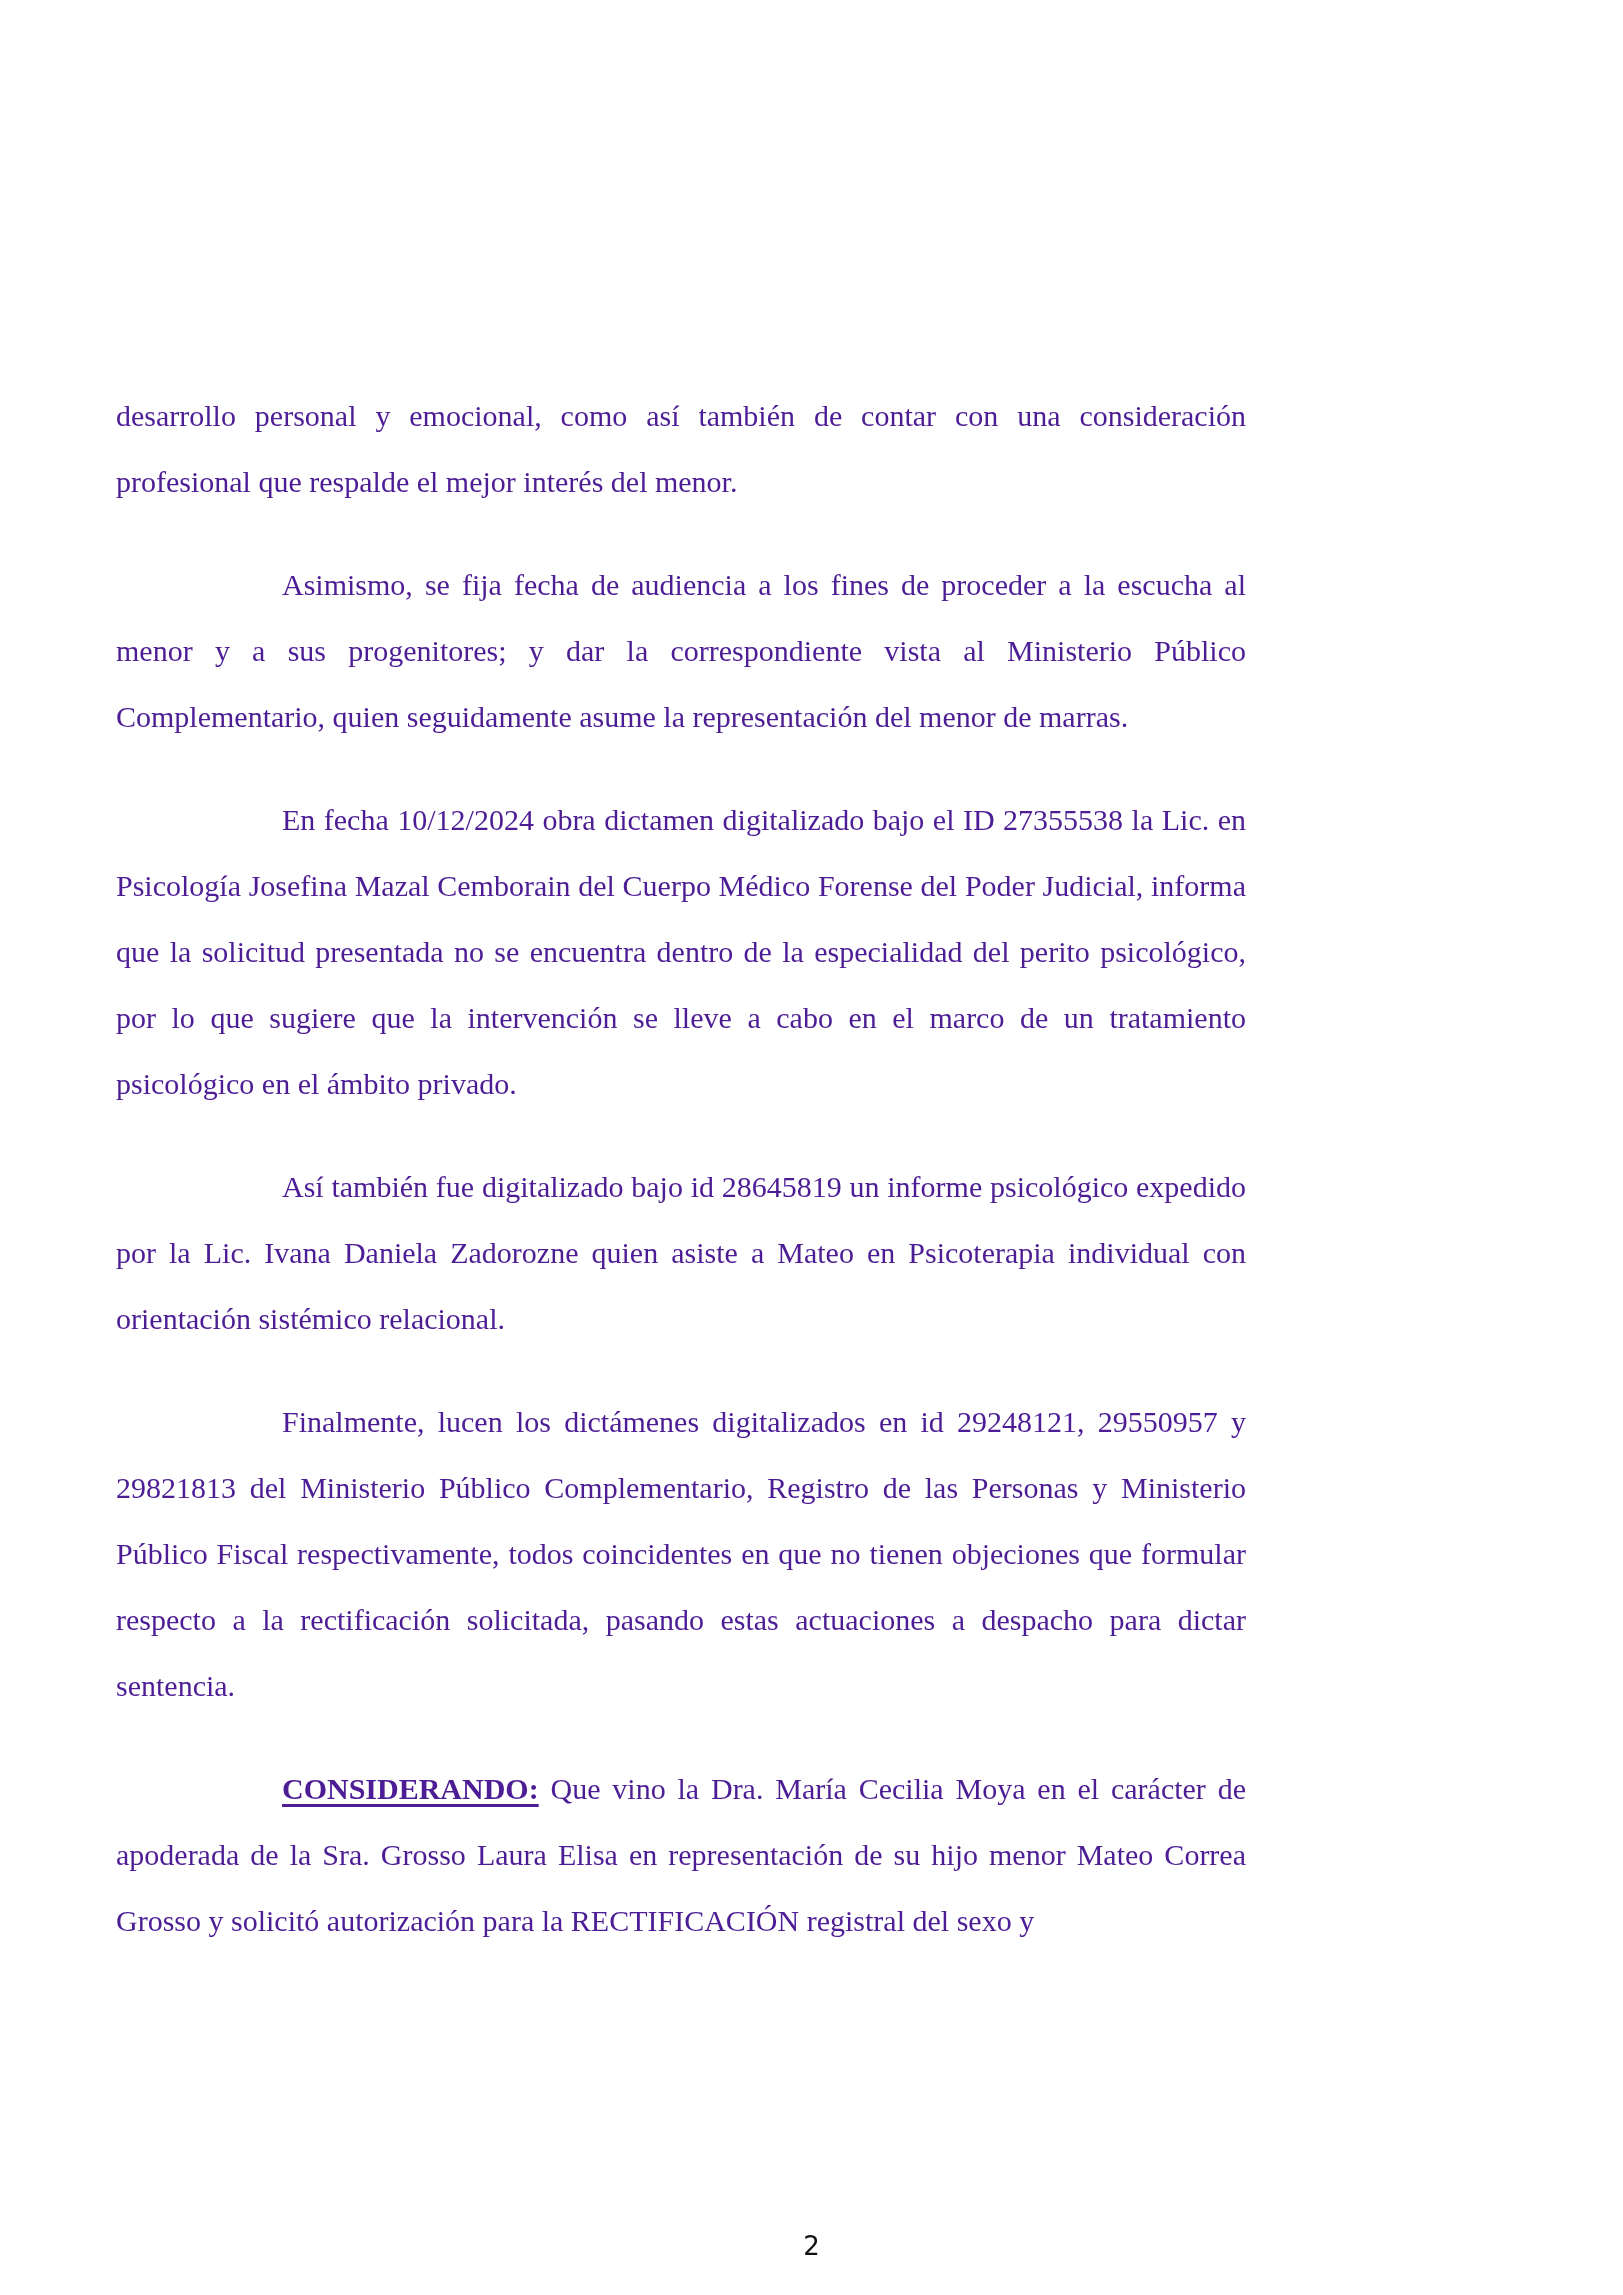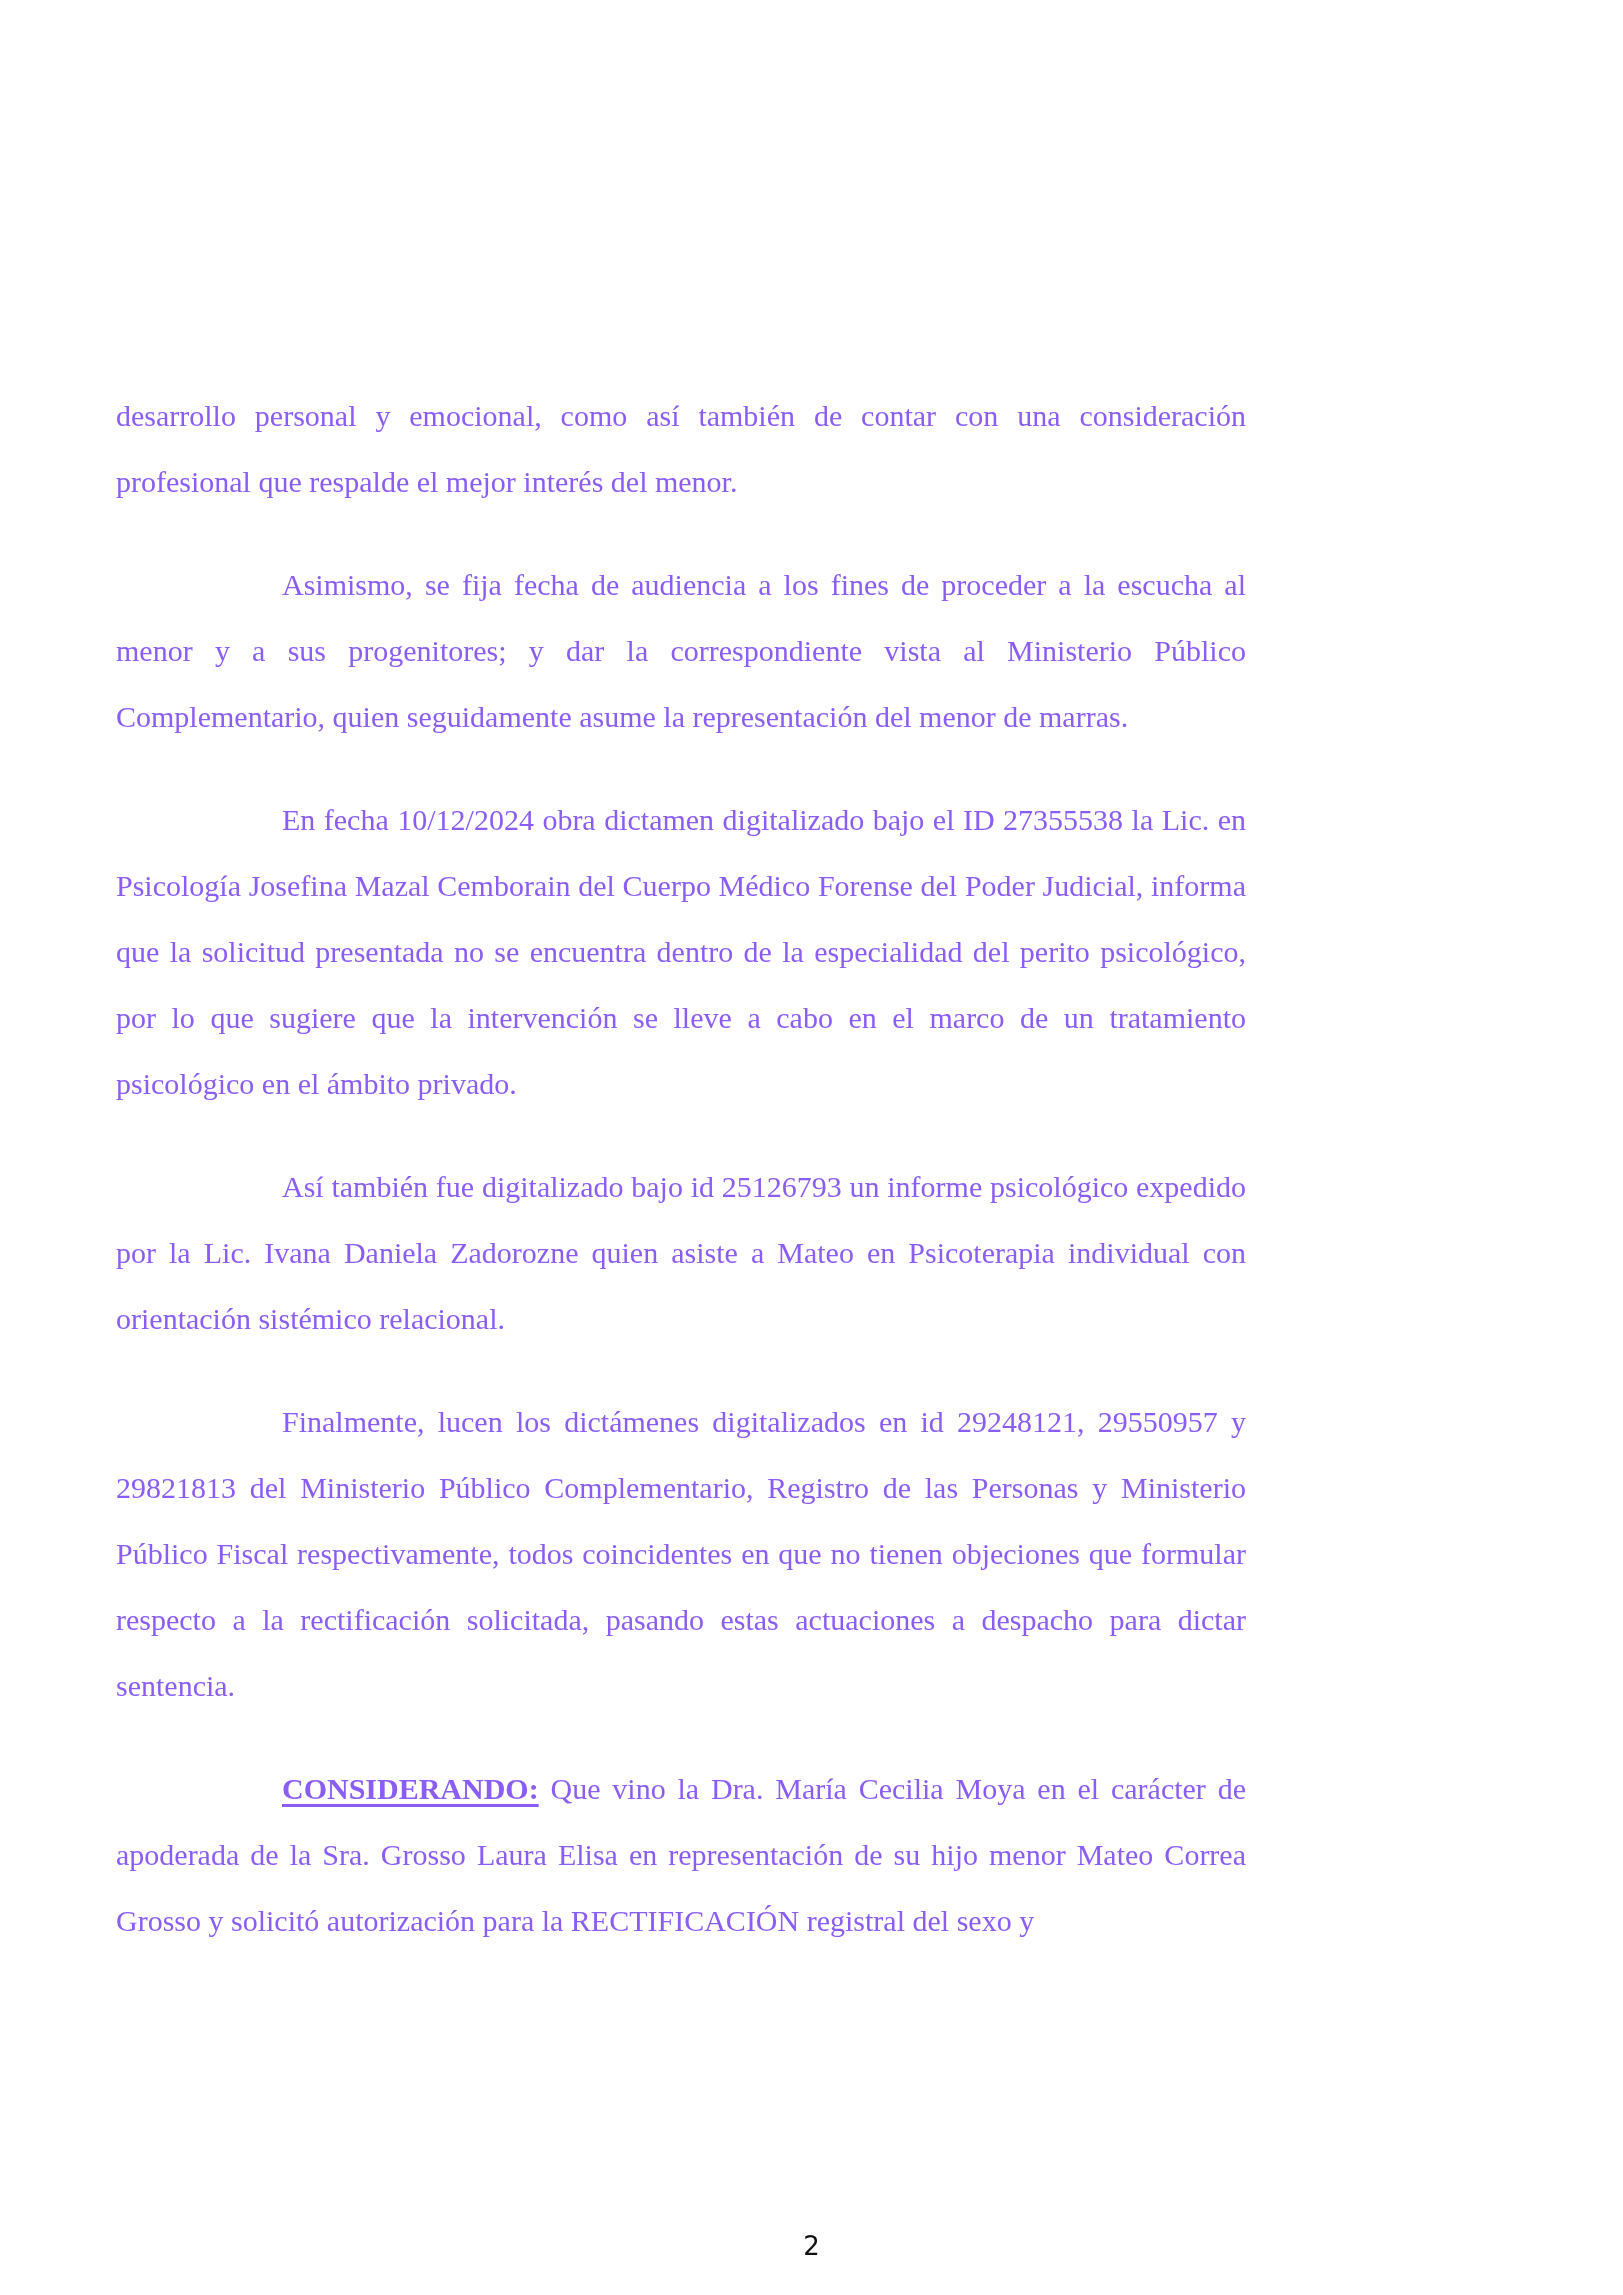--- a/index.html
+++ b/index.html
@@ -5,21 +5,21 @@
   html, body { margin: 0; padding: 0; background: #ffffff; }
   body { width: 1623px; height: 2295px; position: relative; overflow: hidden; }
   .page {
     position: absolute;
     left: 116px;
     top: 383px;
     width: 1130px;
     font-family: "Liberation Serif", "DejaVu Serif", serif;
     font-size: 30px;
     line-height: 66px;
-    color: #8b5cf6;
+    color: #4c1d95;
   }
   .para {
     margin: 0 0 37px 0;
     text-align: justify;
     text-indent: 166px;
   }
   .para.no-indent { text-indent: 0; }
   .heading-inline {
     font-weight: bold;
     text-decoration: underline;
@@ -37,19 +37,19 @@
     color: #111111;
   }
 </style>
 </head>
 <body>
 
 <div class="page">
   <p class="para no-indent">desarrollo personal y emocional, como así también de contar con una consideración profesional que respalde el mejor interés del menor.</p>
   <p class="para">Asimismo, se fija fecha de audiencia a los fines de proceder a la escucha al menor y a sus progenitores; y dar la correspondiente vista al Ministerio Público Complementario, quien seguidamente asume la representación del menor de marras.</p>
   <p class="para">En fecha 10/12/2024 obra dictamen digitalizado bajo el ID 27355538 la Lic. en Psicología Josefina Mazal Cemborain del Cuerpo Médico Forense del Poder Judicial, informa que la solicitud presentada no se encuentra dentro de la especialidad del perito psicológico, por lo que sugiere que la intervención se lleve a cabo en el marco de un tratamiento psicológico en el ámbito privado.</p>
-  <p class="para">Así también fue digitalizado bajo id 25126793 un informe psicológico expedido por la Lic. Ivana Daniela Zadorozne quien asiste a Mateo en Psicoterapia individual con orientación sistémico relacional.</p>
+  <p class="para">Así también fue digitalizado bajo id 28645819 un informe psicológico expedido por la Lic. Ivana Daniela Zadorozne quien asiste a Mateo en Psicoterapia individual con orientación sistémico relacional.</p>
   <p class="para">Finalmente, lucen los dictámenes digitalizados en id 29248121, 29550957 y 29821813 del Ministerio Público Complementario, Registro de las Personas y Ministerio Público Fiscal respectivamente, todos coincidentes en que no tienen objeciones que formular respecto a la rectificación solicitada, pasando estas actuaciones a despacho para dictar sentencia.</p>
   <p class="para"><span class="heading-inline">CONSIDERANDO:</span><span> Que vino la Dra. María Cecilia Moya en el carácter de apoderada de la Sra. Grosso Laura Elisa en representación de su hijo menor Mateo Correa Grosso y solicitó autorización para la RECTIFICACIÓN registral del sexo y</span></p>
 </div>
 
 <div class="page-number">2</div>
 
 
 </body></html>

